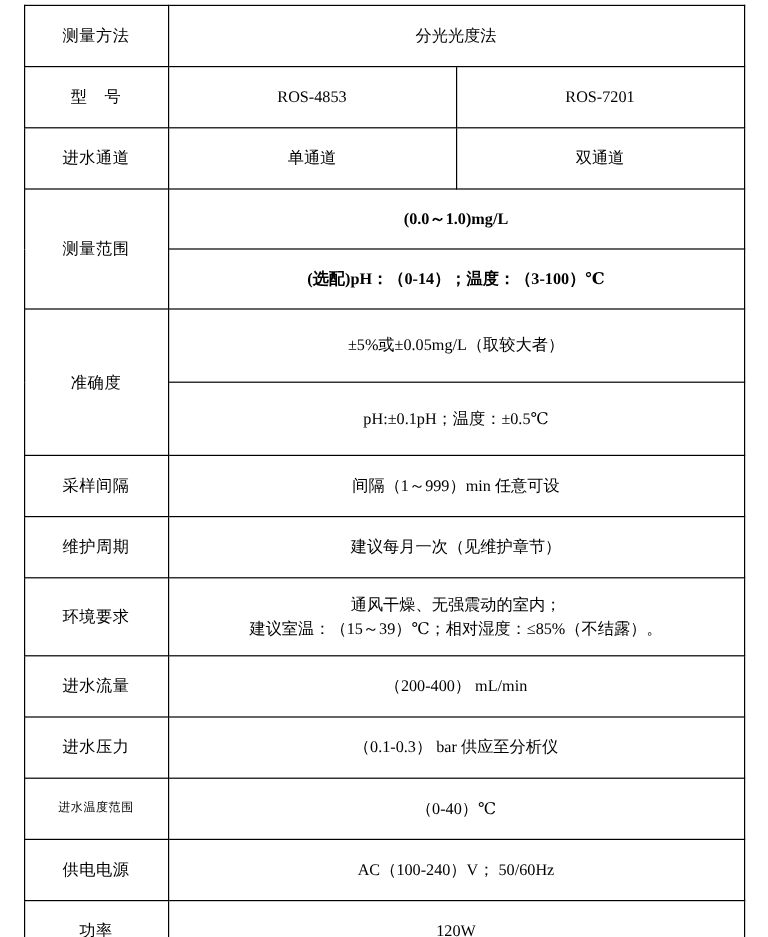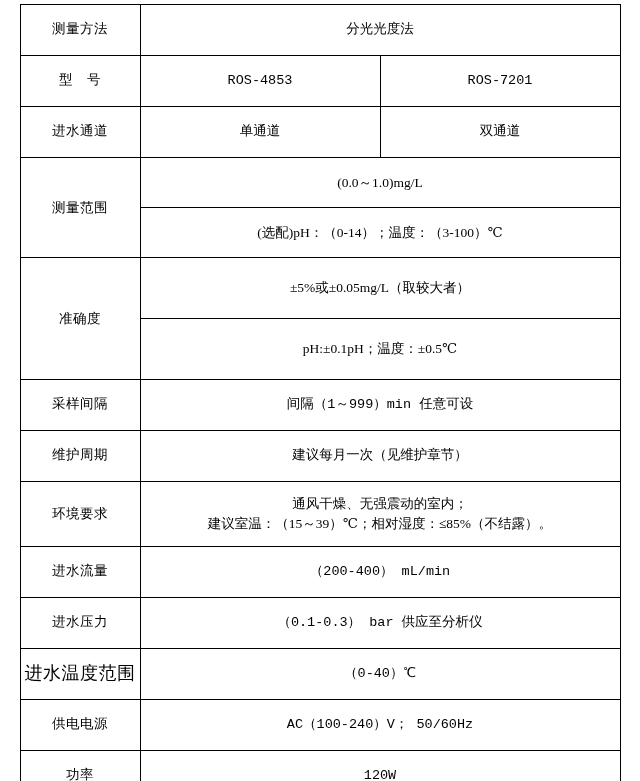--- a/index.html
+++ b/index.html
@@ -32,22 +32,22 @@
     width: 120px;
     font-size: 14px;
     letter-spacing: 0.5px;
   }
   .value-cell {
     font-size: 13.5px;
   }
   .sub-line {
     display: block;
   }
-  .tall-1 { height: 38px; font-family: Liberation Mono, monospace; }
-  .tall-2 { height: 37px; }
+  .tall-1 { height: 38px; }
+  .tall-2 { height: 37px; font-weight: bold; }
   .two-line-cell {
     padding-top: 7px;
     padding-bottom: 7px;
   }
 </style>
 </head>
 <body>
 
 <table class="spec-table">
   <colgroup>
@@ -112,21 +112,21 @@
       <td class="label-cell tall-1">进水流量</td>
       <td class="value-cell tall-1" colspan="2">（200-400） mL/min</td>
     </tr>
 
     <tr>
       <td class="label-cell tall-1">进水压力</td>
       <td class="value-cell tall-1" colspan="2">（0.1-0.3） bar 供应至分析仪</td>
     </tr>
 
     <tr>
-      <td class="label-cell tall-1" style="font-size:18px">进水温度范围</td>
+      <td class="label-cell tall-1" style="font-size:10px">进水温度范围</td>
       <td class="value-cell tall-1" colspan="2">（0-40）℃</td>
     </tr>
 
     <tr>
       <td class="label-cell tall-1">供电电源</td>
       <td class="value-cell tall-1" colspan="2">AC（100-240）V； 50/60Hz</td>
     </tr>
 
     <tr>
       <td class="label-cell tall-1">功率</td>

